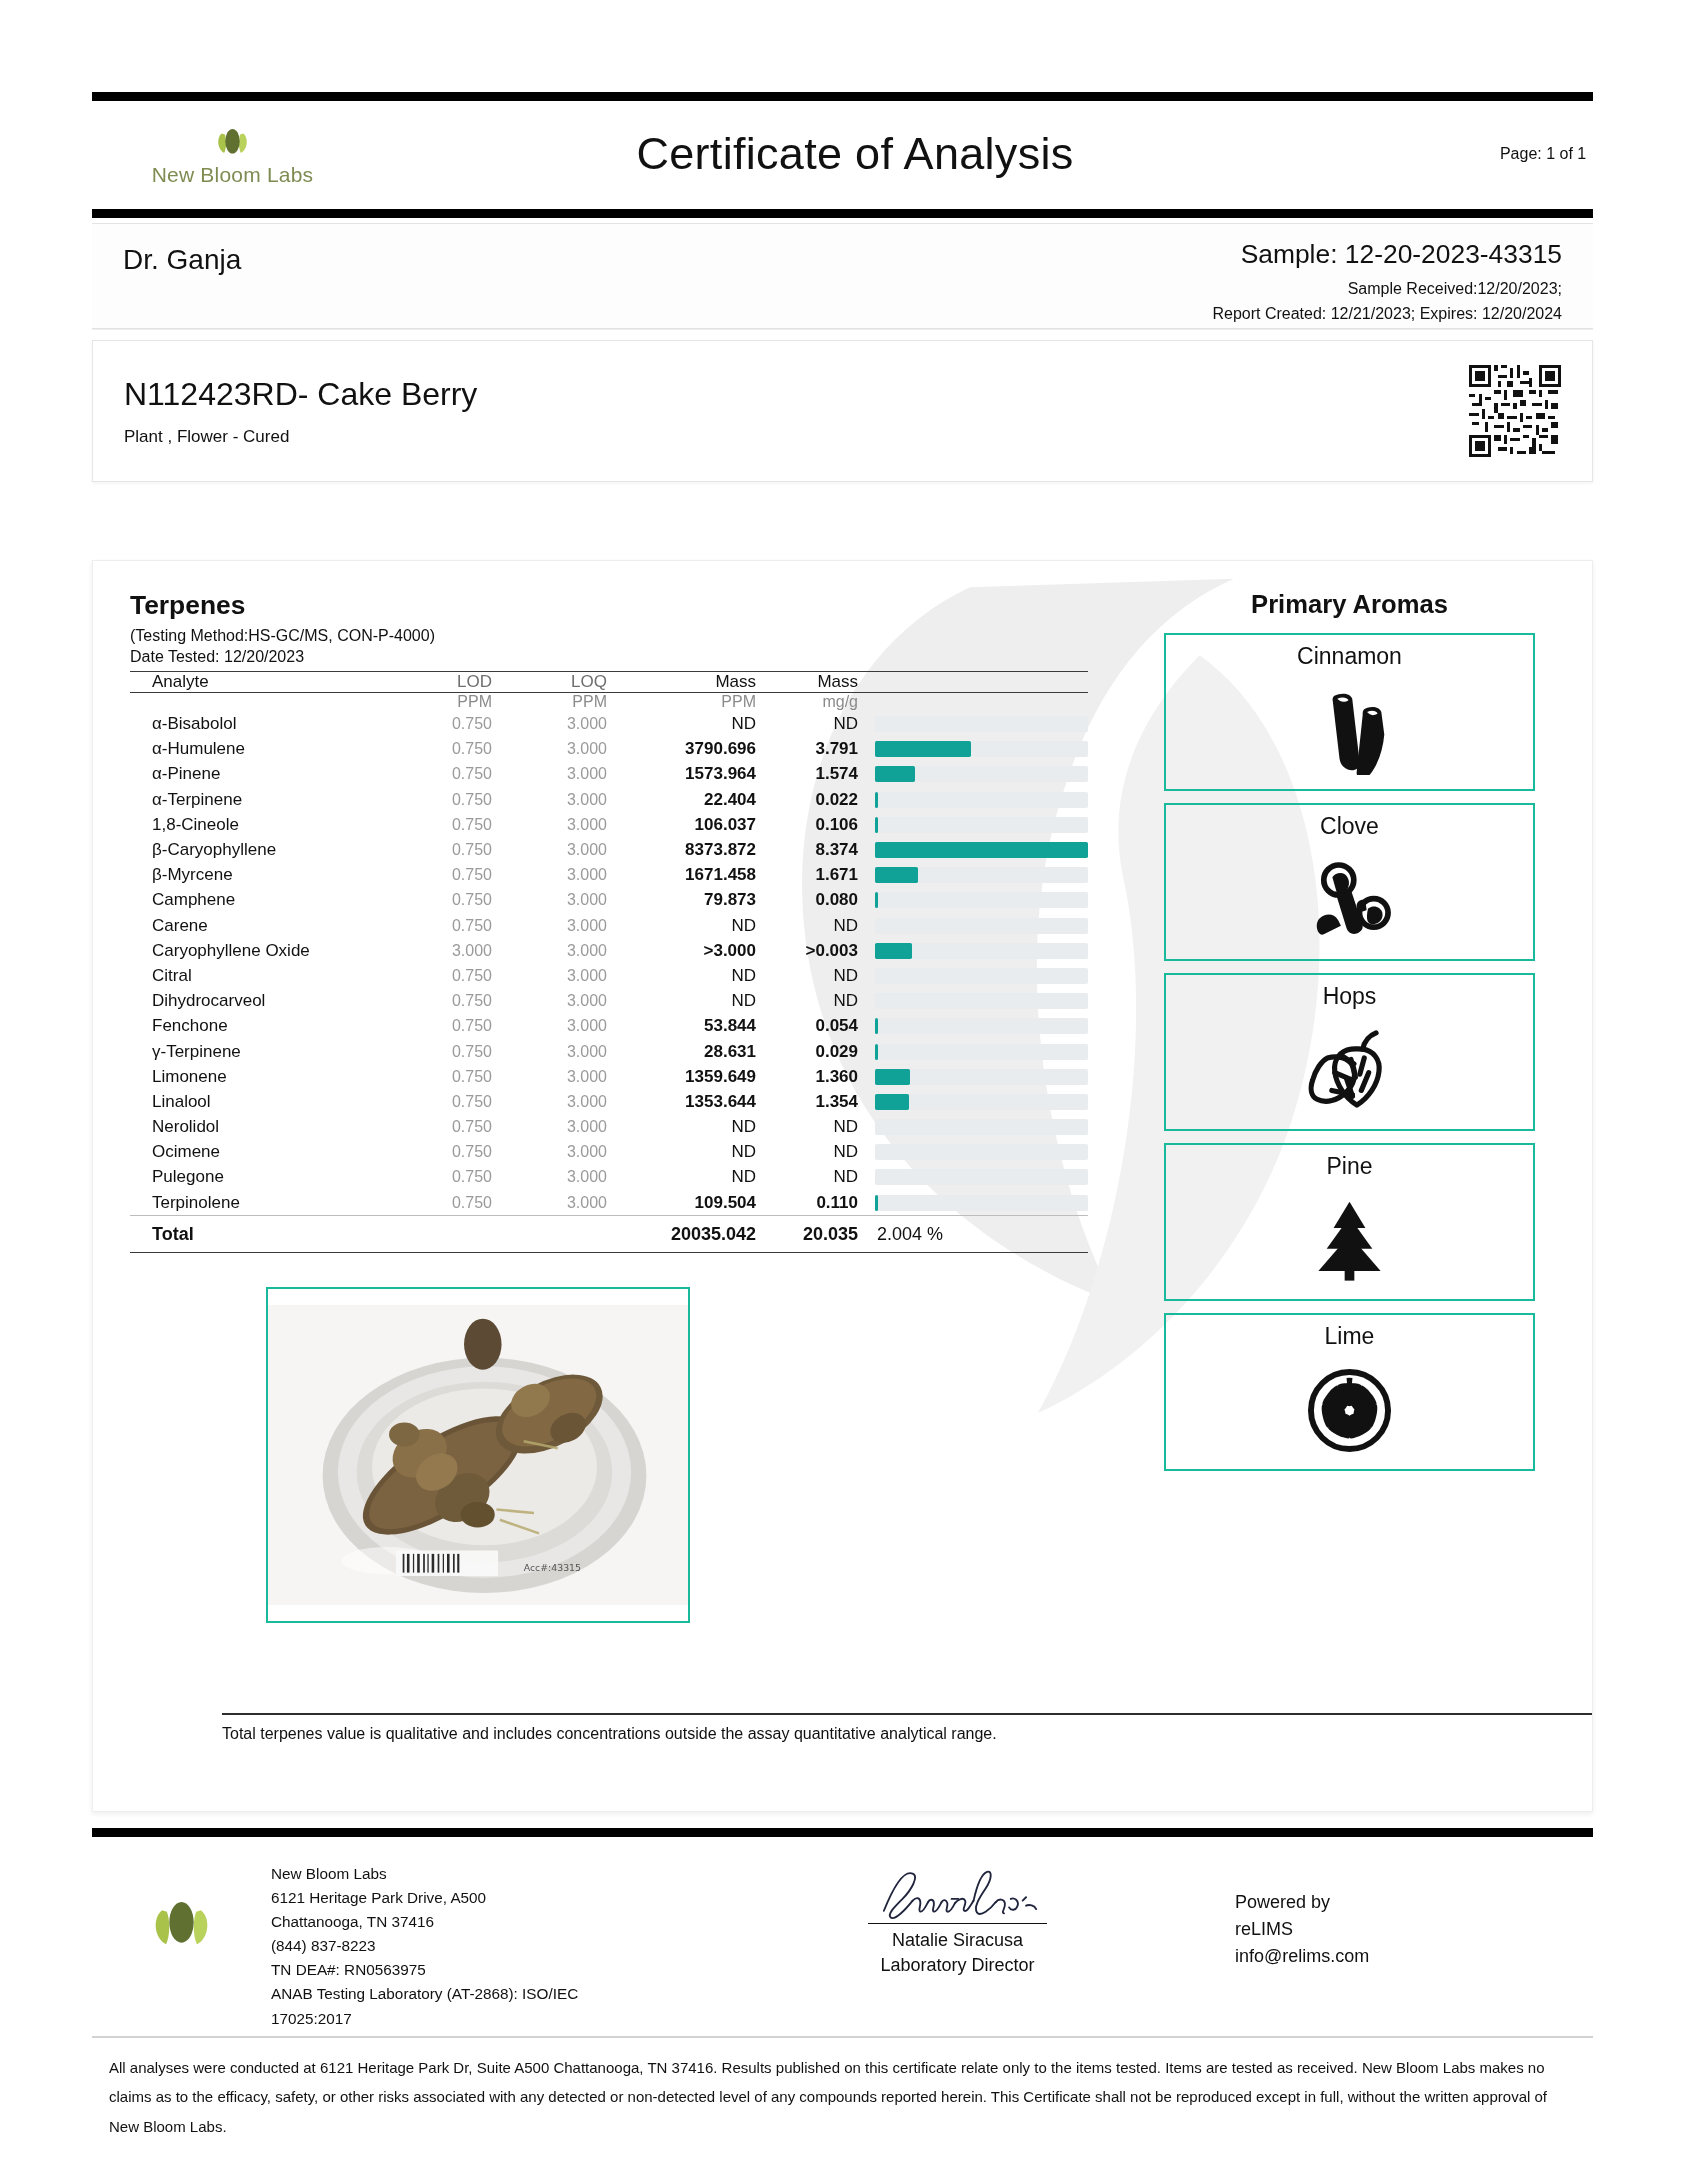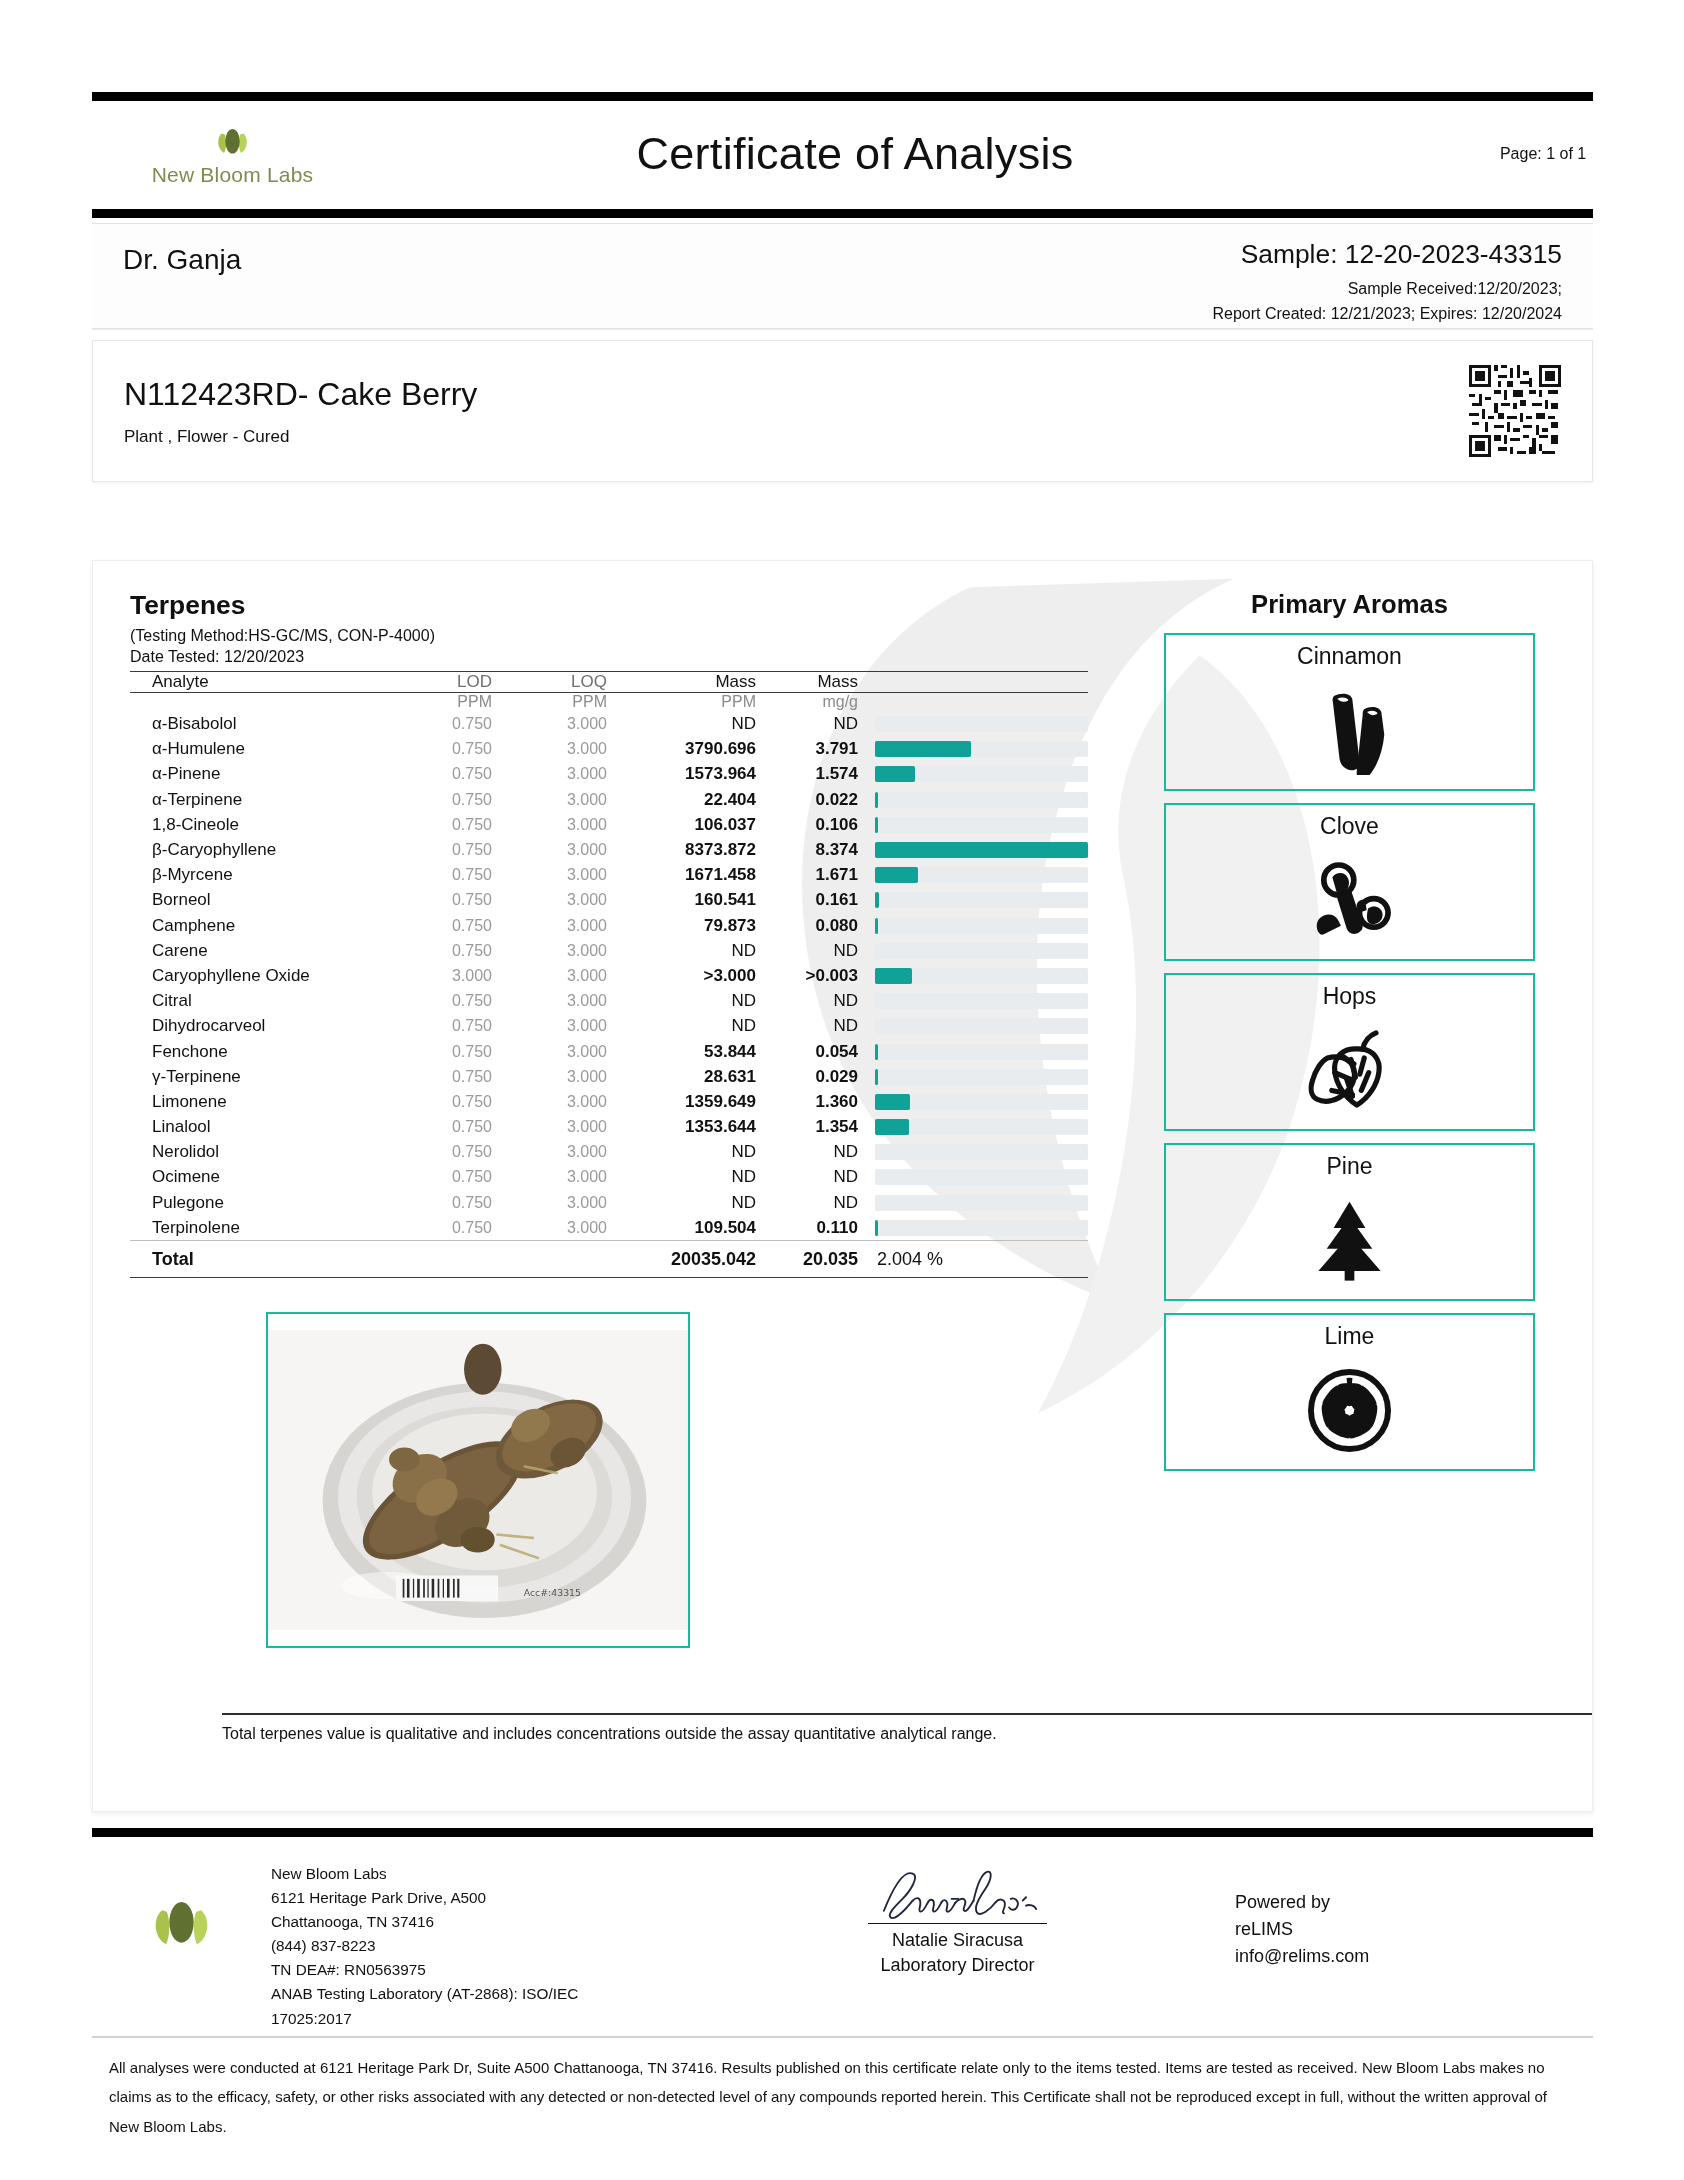--- a/index.html
+++ b/index.html
@@ -361,32 +361,20 @@
                 <td class="c-loq">3.000</td>
                 <td class="c-mass1">1671.458</td>
                 <td class="c-mass2">1.671</td>
                 <td class="c-bar">
                   <div class="bar-track">
                     <div class="bar-fill" style="width: 19.9604%;"></div>
                   </div>
                 </td>
               </tr>
               <tr class="drow">
-                <td class="analyte">Borneol</td>
-                <td class="c-lod">0.750</td>
-                <td class="c-loq">3.000</td>
-                <td class="c-mass1">160.541</td>
-                <td class="c-mass2">0.161</td>
-                <td class="c-bar">
-                  <div class="bar-track">
-                    <div class="bar-fill" style="width: 1.91717%;"></div>
-                  </div>
-                </td>
-              </tr>
-              <tr class="drow">
                 <td class="analyte">Camphene</td>
                 <td class="c-lod">0.750</td>
                 <td class="c-loq">3.000</td>
                 <td class="c-mass1">79.873</td>
                 <td class="c-mass2">0.080</td>
                 <td class="c-bar">
                   <div class="bar-track">
                     <div class="bar-fill" style="width: 1.6%;"></div>
                   </div>
                 </td>

